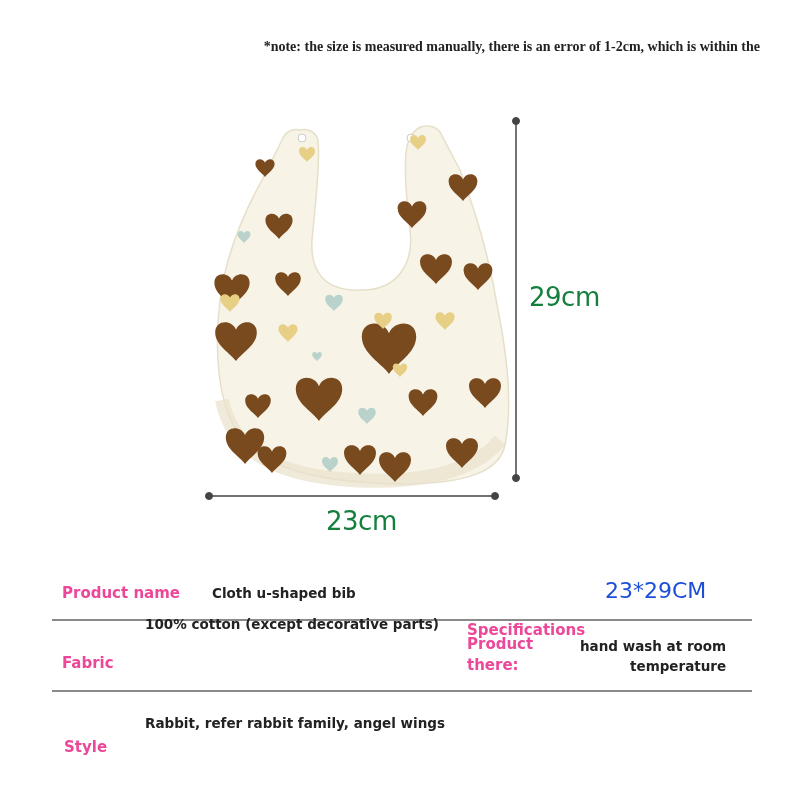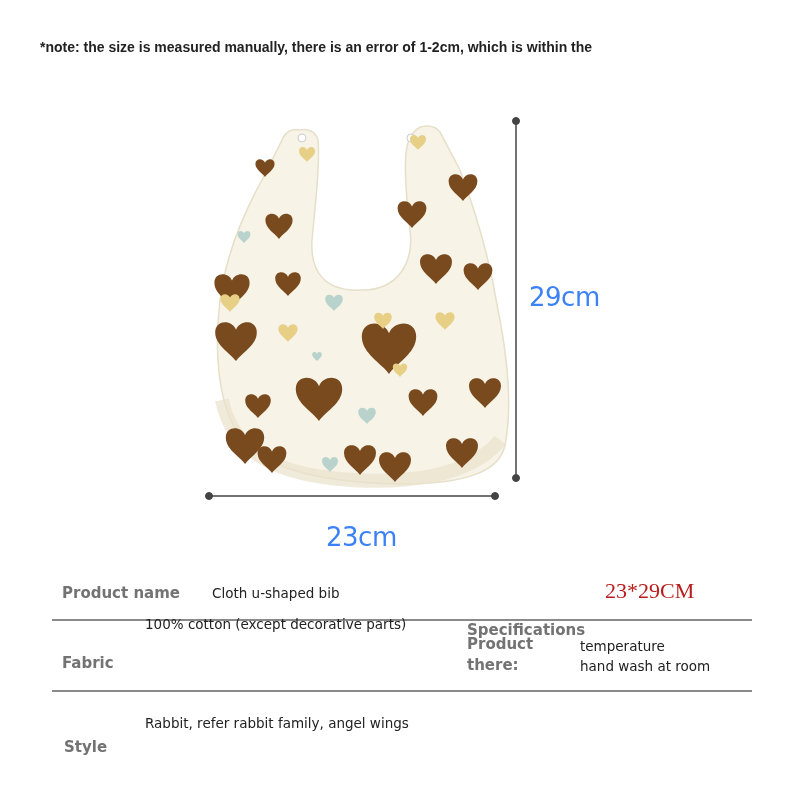--- a/index.html
+++ b/index.html
@@ -1,31 +1,31 @@
 <!DOCTYPE html>
 <html><head>
 <meta charset="utf-8">
 <style>
   html, body { margin: 0; padding: 0; }
   body {
     width: 800px; height: 800px; background: #ffffff; position: relative; overflow: hidden;
     font-family: "DejaVu Sans", sans-serif; color: #1a1a1a;
   }
   .note {
-    position: absolute; left: 40px; top: 36px; width: 720px; text-align: left;
-    font-family: Liberation Sans, sans-serif; font-size: 14px; font-weight: bold; line-height: 22px; color: #222;
+    position: absolute; left: 40px; top: 36px; width: 720px; text-align: right;
+    font-family: Liberation Serif, serif; font-size: 14px; font-weight: bold; line-height: 22px; color: #222;
   }
   .bib-area { position: absolute; left: 0; top: 0; width: 800px; height: 560px; }
   .dim-label {
-    position: absolute; font-family: "DejaVu Sans", sans-serif; font-size: 26px; color: #3b82f6; letter-spacing: -0.5px;
+    position: absolute; font-family: "DejaVu Sans", sans-serif; font-size: 26px; color: #15803d; letter-spacing: -0.5px;
   }
   .hr { position: absolute; left: 52px; width: 700px; height: 2px; background: #8a8a8a; }
   .cell { position: absolute; font-family: "DejaVu Sans", sans-serif; white-space: nowrap; }
-  .lbl { font-size: 15px; font-weight: bold; color: #737373; }
-  .val { font-size: 13.5px; font-weight: normal; color: #222; }
+  .lbl { font-size: 15px; font-weight: bold; color: #ec4899; }
+  .val { font-size: 13.5px; font-weight: bold; color: #222; text-align: right; }
 </style>
 </head>
 <body>
 
 <div class="note">
   <div>*note: the size is measured manually, there is an error of 1-2cm, which is within the</div>
 </div>
 
 <div class="bib-area">
   <svg width="800" height="560" viewBox="0 0 800 560">
@@ -86,39 +86,39 @@
       <circle cx="516" cy="478" r="3.5"></circle>
     </g>
 
     <g stroke="#444" fill="#444">
       <line x1="209" y1="496" x2="495" y2="496" stroke-width="1.5"></line>
       <circle cx="209" cy="496" r="3.5"></circle>
       <circle cx="495" cy="496" r="3.5"></circle>
     </g>
   </svg>
   <div class="dim-label" style="left:529px; top:282px;">29cm</div>
-  <div class="dim-label" style="left:326px; top:506px;margin-top:16px;">23cm</div>
+  <div class="dim-label" style="left:326px; top:506px;">23cm</div>
 </div>
 
 <div>
   <div class="cell lbl" style="left:62px; top:584px;">Product name</div>
   <div class="cell val" style="left:212px; top:585px;">Cloth u-shaped bib</div>
   <div class="cell lbl" style="left:467px; top:585px;margin-top:36px;">Specifications</div>
-  <div class="cell" style="left:605px; top:578px; font-size:22px; color:#b91c1c;font-family:Liberation Serif, serif;">23*29CM</div>
+  <div class="cell" style="left:605px; top:578px; font-size:22px; color:#1d4ed8;">23*29CM</div>
 
   <div class="hr" style="top:619px;"></div>
 
   <div class="cell lbl" style="left:62px; top:654px;">Fabric</div>
   <div class="cell val" style="left:145px; top:616px;">100% cotton (except decorative parts)</div>
   <div class="cell lbl" style="left:467px; top:634px; line-height:21px;">
     <div>Product</div>
     <div>there:</div>
   </div>
   <div class="cell val" style="left:580px; top:636px; line-height:20px;">
+    <div>hand wash at room</div>
     <div>temperature</div>
-    <div>hand wash at room</div>
   </div>
 
   <div class="hr" style="top:690px;"></div>
 
   <div class="cell lbl" style="left:64px; top:738px;">Style</div>
   <div class="cell val" style="left:145px; top:715px;">Rabbit, refer rabbit family, angel wings</div>
 </div>
 
 </body></html>

